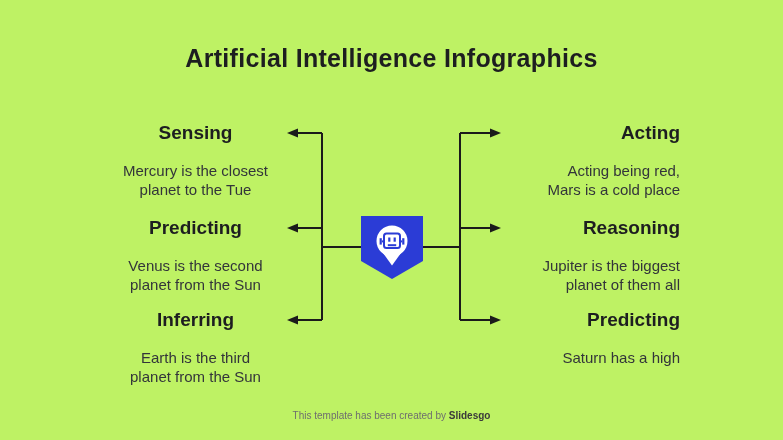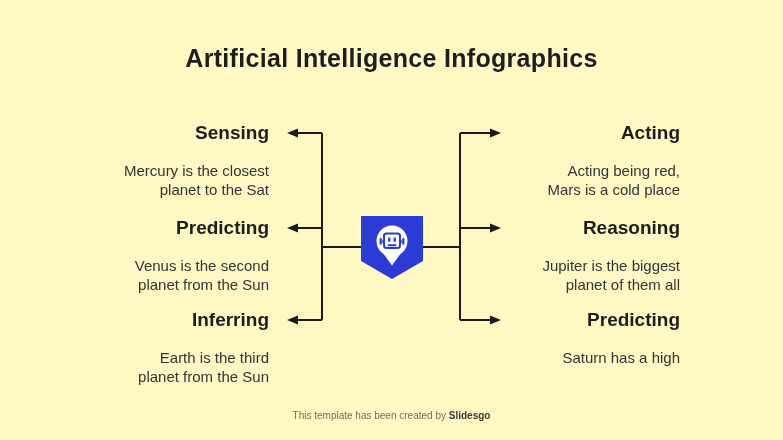--- a/index.html
+++ b/index.html
@@ -1,19 +1,19 @@
 <!DOCTYPE html>
 <html><head>
 <meta charset="utf-8">
 <style>
   html,body{margin:0;padding:0;background:#e9e9e9;}
   .slide{
     position:relative;
     width:783px;height:440px;
-    background:#fef9c3;
+    background:#bef264;
     font-family:"Liberation Sans", sans-serif;
     overflow:hidden;
     margin:0 auto;
   }
   .slide-title{
     position:absolute;
     top:44px;left:0;width:783px;
     margin:0;
     text-align:center;
     font-size:25px;
@@ -32,21 +32,21 @@
     font-weight:700;
     line-height:25px;
     color:#1d1e20;
   }
   .item p{
     margin:17px 0 0 0;
     font-size:15px;
     line-height:18.5px;
     color:#33353a;
   }
-  .item.left{left:104px;width:165px;text-align:right;}
+  .item.left{left:113px;width:165px;text-align:center;}
   .item.right{left:505px;width:175px;text-align:right;}
   .row1{top:120px;}
   .row2{top:215px;}
   .row3{top:307px;}
   .slide-footer{
     position:absolute;
     top:410px;left:0;width:783px;
     margin:0;
     text-align:center;
     font-size:10px;
@@ -96,21 +96,21 @@
         <rect x="381.8" y="240.4" width="2.4" height="2"></rect>
         <rect x="399.8" y="240.4" width="2.4" height="2"></rect>
         <rect x="379.6" y="238.2" width="2.2" height="6.4"></rect>
         <rect x="402.2" y="238.2" width="2.2" height="6.4"></rect>
       </g>
     </g>
   </svg>
 
   <div class="item left row1">
     <h2>Sensing</h2>
-    <p><span>Mercury is the closest</span><br><span>planet to the Sat</span></p>
+    <p><span>Mercury is the closest</span><br><span>planet to the Tue</span></p>
   </div>
   <div class="item left row2">
     <h2>Predicting</h2>
     <p><span>Venus is the second</span><br><span>planet from the Sun</span></p>
   </div>
   <div class="item left row3">
     <h2>Inferring</h2>
     <p><span>Earth is the third</span><br><span>planet from the Sun</span></p>
   </div>
 

